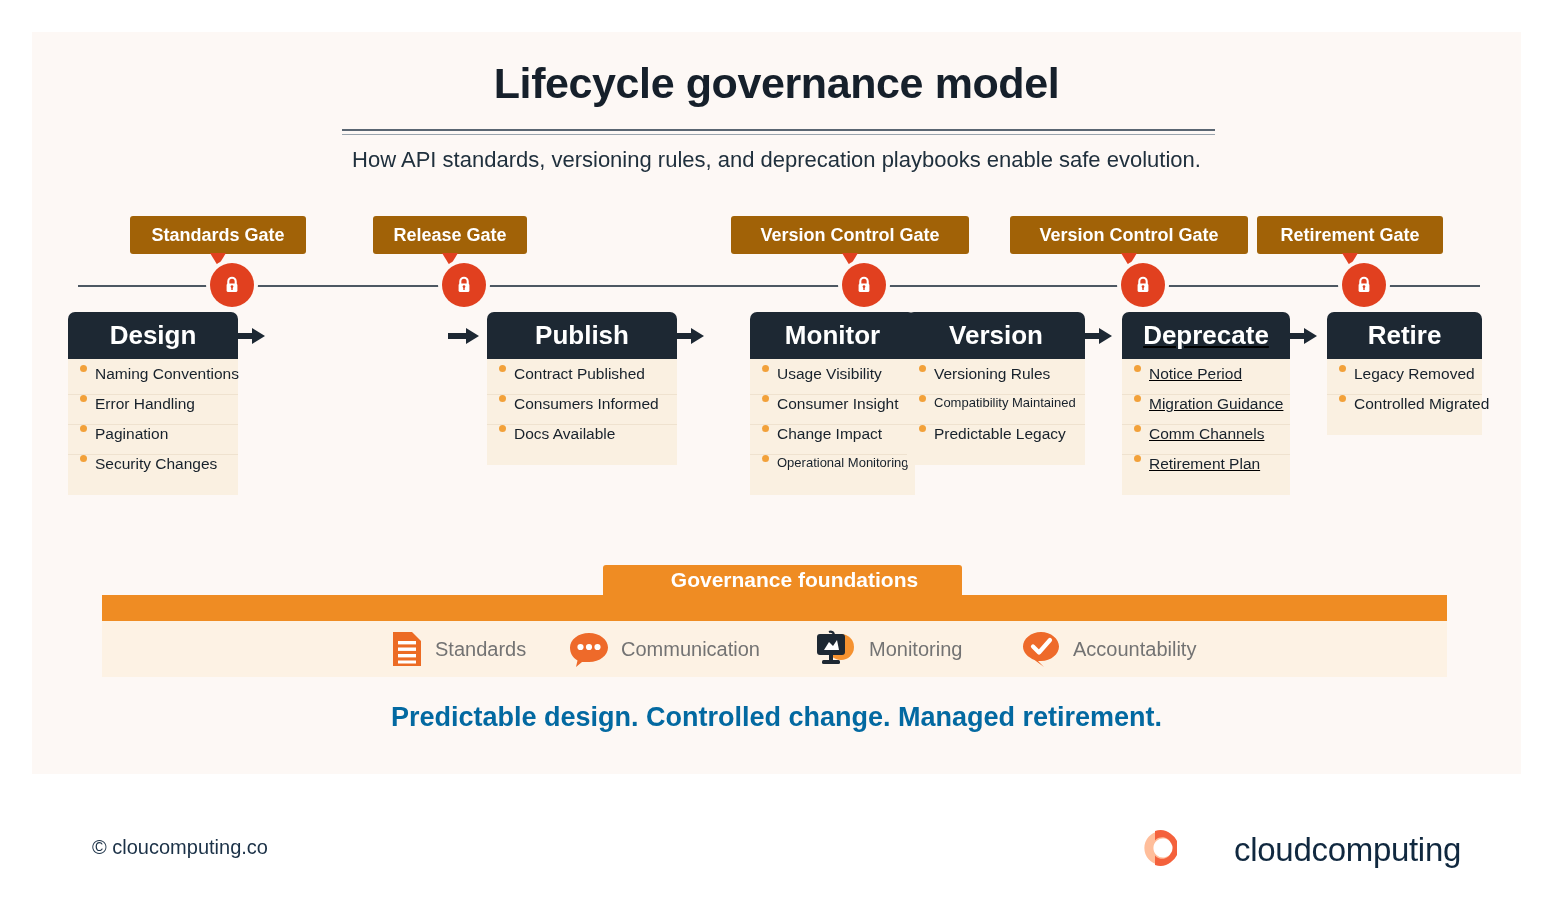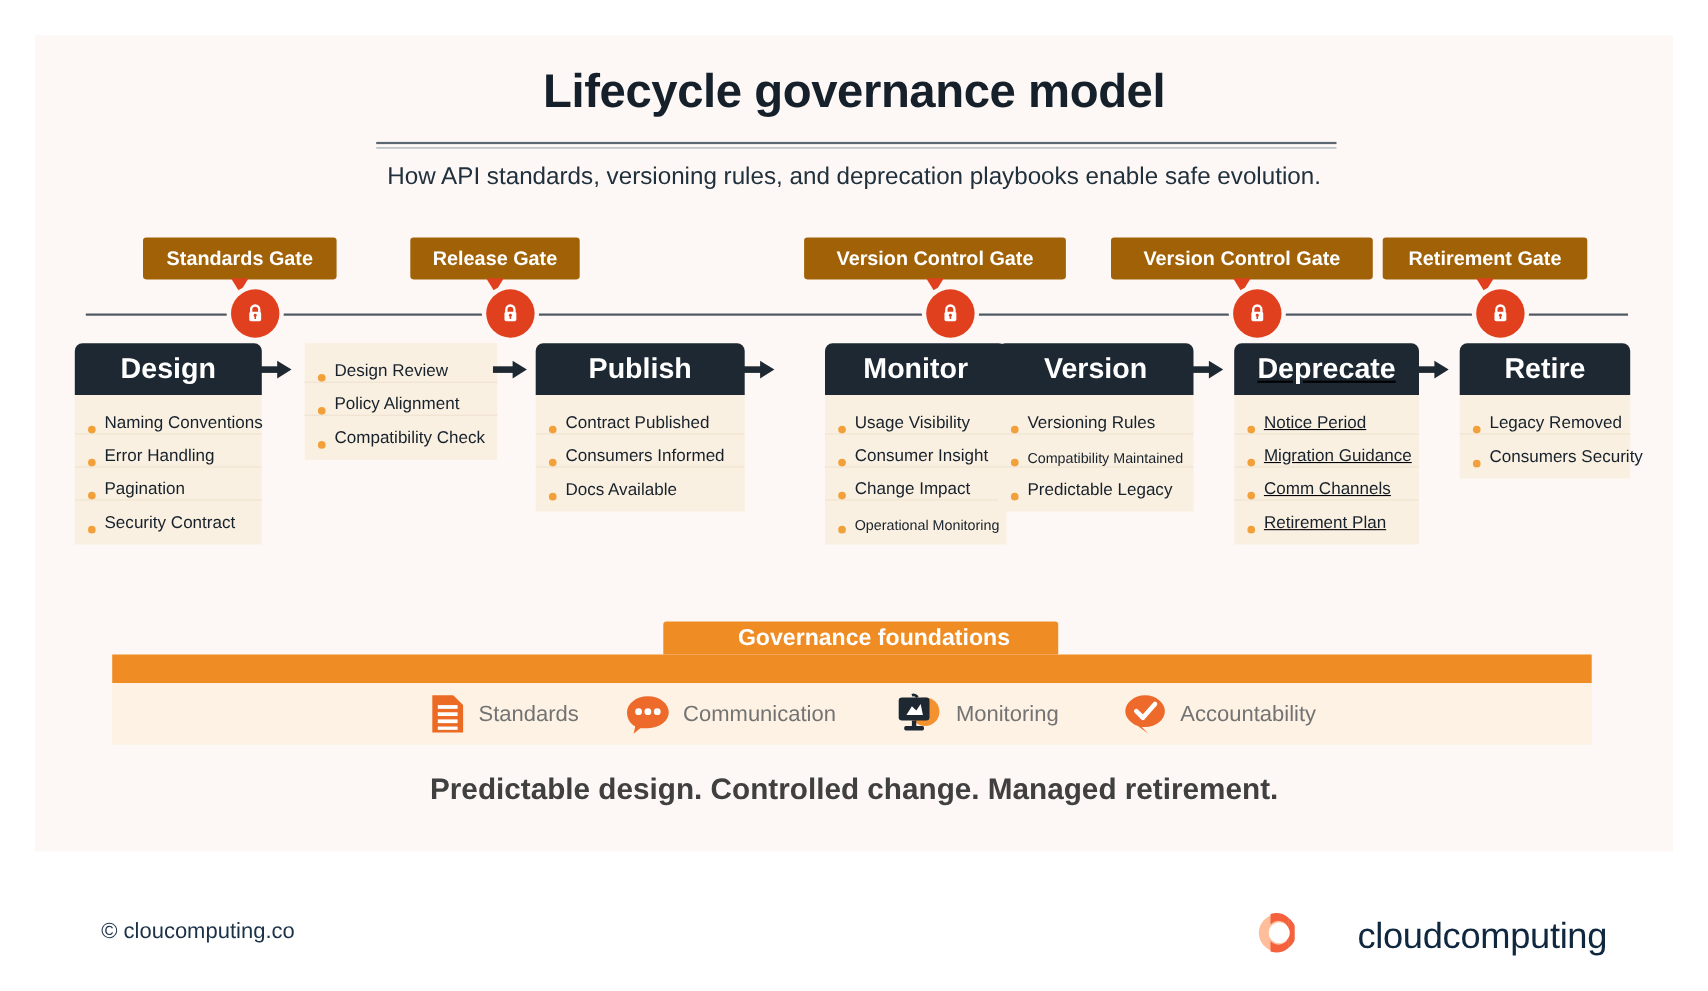--- a/index.html
+++ b/index.html
@@ -133,21 +133,21 @@
     justify-content: center;
     position: relative;
     z-index: 2;
   }
   .stage .body {
     background: #faf0e1;
     padding: 6px 0 10px 0;
   }
   .stage .item {
     display: flex;
-    align-items: flex-end;
+    align-items: flex-start;
     height: 30px;
     padding: 0 10px 0 12px;
     font-size: 15.5px;
     color: #17212b;
     white-space: nowrap;
     border-bottom: 1px solid #efe2cf;
     box-sizing: border-box;
   }
   .stage .item:last-child { border-bottom: none; }
   .stage .item.small { font-size: 13px; }
@@ -216,21 +216,21 @@
 
   
   #tagline {
     position: absolute;
     left: 0;
     top: 670px;
     width: 1489px;
     text-align: center;
     font-size: 27px;
     font-weight: bold;
-    color: #404040;
+    color: #0369a1;
   }
 
   
   #copyright {
     position: absolute;
     left: 92px;
     top: 836px;
     font-size: 20px;
     color: #1b3147;
   }
@@ -336,43 +336,29 @@
           <div class="item">
             <span class="dot"></span>
             <span>Error Handling</span>
           </div>
           <div class="item">
             <span class="dot"></span>
             <span>Pagination</span>
           </div>
           <div class="item">
             <span class="dot"></span>
-            <span>Security Contract</span>
+            <span>Security Changes</span>
           </div>
         </div>
       </div>
       <div class="arrow" style="left: 202px;"><svg width="34" height="18" viewBox="0 0 34 18">
           <rect x="0" y="6" width="20" height="6" fill="#1d2833"></rect>
           <path d="M18 1 L31 9 L18 17 Z" fill="#1d2833"></path>
         </svg></div>
       <div class="stage" style="left: 245px; width: 175px;">
-        <div class="body">
-          <div class="item">
-            <span class="dot"></span>
-            <span>Design Review</span>
-          </div>
-          <div class="item">
-            <span class="dot"></span>
-            <span>Policy Alignment</span>
-          </div>
-          <div class="item">
-            <span class="dot"></span>
-            <span>Compatibility Check</span>
-          </div>
-        </div>
       </div>
       <div class="arrow" style="left: 416px;"><svg width="34" height="18" viewBox="0 0 34 18">
           <rect x="0" y="6" width="20" height="6" fill="#1d2833"></rect>
           <path d="M18 1 L31 9 L18 17 Z" fill="#1d2833"></path>
         </svg></div>
       <div class="stage" style="left: 455px; width: 190px;">
         <div class="head">Publish</div>
         <div class="body">
           <div class="item">
             <span class="dot"></span>
@@ -465,21 +451,21 @@
         </svg></div>
       <div class="stage" style="left: 1295px; width: 155px;">
         <div class="head">Retire</div>
         <div class="body">
           <div class="item">
             <span class="dot"></span>
             <span>Legacy Removed</span>
           </div>
           <div class="item">
             <span class="dot"></span>
-            <span>Consumers Security</span>
+            <span>Controlled Migrated</span>
           </div>
         </div>
       </div>
     </div>
 
   <div id="found-tab">Governance foundations</div>
   <div id="found-bar"></div>
   <div id="found-row">
       <div class="found-item" style="left: 288px;">
         <span style="display: flex;">

